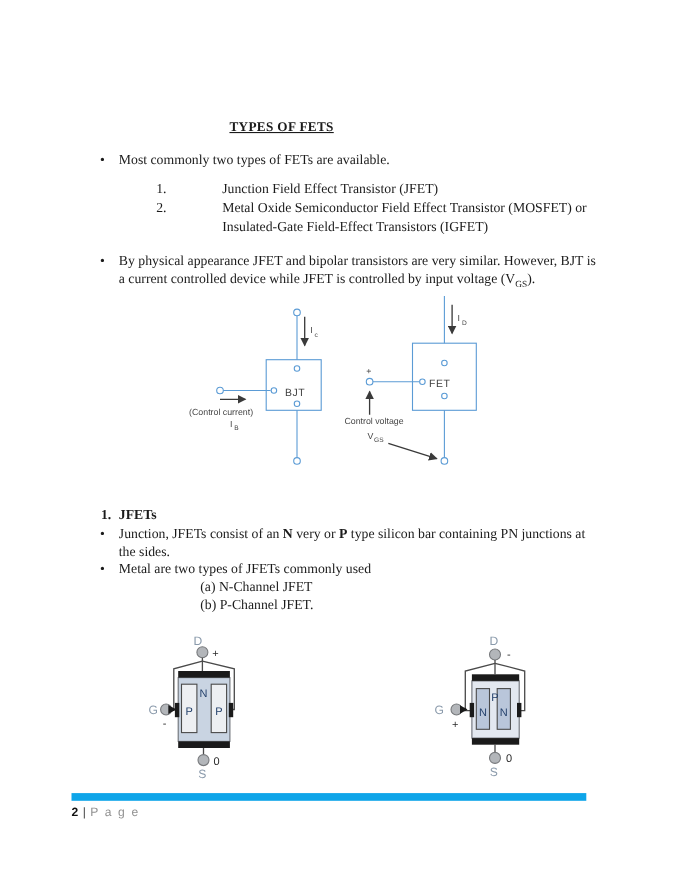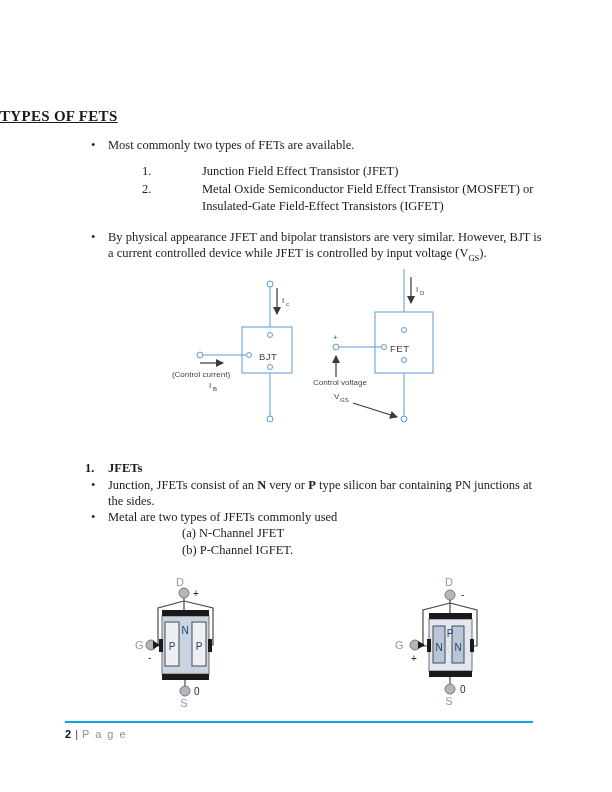--- a/index.html
+++ b/index.html
@@ -2,39 +2,39 @@
 <html><head>
 <meta charset="utf-8">
 <style>
   html,body { margin:0; padding:0; background:#ffffff; }
   .page {
     position:relative; width:612px; height:792px; background:#ffffff;
     font-family:"Liberation Serif", serif; color:#1b1b1b; overflow:hidden;
   }
   .abs { position:absolute; }
   .doc-title {
-    top:108px; left:0; width:512px; text-align:left;
-    font-weight:bold; font-size:15px; letter-spacing:0.3px;
+    top:108px; left:0; width:512px; text-align:center;
+    font-weight:bold; font-size:12px; letter-spacing:0.3px;
     text-decoration:underline;
   }
   .bullet-row { font-size:12.5px; line-height:16px; }
   .bullet-row .dot { position:absolute; left:0; top:0; }
   .bullet-row .txt { display:block; margin-left:17px;font-family:Liberation Serif, serif; }
   .numlist { font-size:12.5px; line-height:17px; }
   .numlist .row { display:flex; margin-bottom:1px; }
   .numlist .num { width:18px; flex:0 0 18px; }
   .numlist .itxt { display:block; width:382px;margin-left:42px; }
   .sec-heading { font-size:12.5px; font-weight:bold; }
   .sec-heading .num { display:inline-block; width:23px; }
   .subitem { font-size:12.5px; line-height:17px; }
   sub.gs { font-size:8.5px; }
   b.inline { font-weight:bold; }
   .footer {
     left:65px; top:721px; width:468px;
-    border-top:2px solid #0ea5e9; padding-top:5px;
+    border-top:7px solid #0ea5e9; padding-top:5px;
     font-family:"Liberation Sans", sans-serif; font-size:11px;
   }
   .footer .pnum { font-weight:bold; color:#111; }
   .footer .pdiv { color:#444; margin:0 4px; }
   .footer .pword { color:#909090; letter-spacing:1.5px; }
   svg text { font-family:"Liberation Sans", sans-serif; }
   .d1-label { fill:#454545; font-size:8px; }
   .d1-sub { fill:#454545; font-size:6px; }
   .d1-big { fill:#3f3f3f; font-size:9.5px; letter-spacing:0.5px; }
   .j-term { fill:#8a9aab; font-size:11px; }
@@ -117,36 +117,36 @@
     </g>
     <text class="d1-label" x="261" y="26">I</text>
     <text class="d1-sub" x="265" y="29">D</text>
     <text class="d1-big" x="235" y="86">FET</text>
     <text class="d1-label" x="178" y="74">+</text>
     <text class="d1-label" x="185" y="119" text-anchor="middle">Control voltage</text>
     <text class="d1-label" x="179" y="133">V</text>
     <text class="d1-sub" x="185" y="136">GS</text>
   </svg>
 
-  <div class="abs sec-heading" style="top:461px; left:85px;">
+  <div class="abs sec-heading" style="top:461px; left:85px;text-align:center;">
     <span class="num">1.</span><span>JFETs</span>
   </div>
 
   <div class="abs bullet-row" style="top:477px; left:91px; width:458px;">
     <span class="dot">•</span>
     <span class="txt"><span>Junction, JFETs consist of an </span><b class="inline">N</b><span> very or </span><b class="inline">P</b><span> type silicon bar containing PN junctions at the sides.</span></span>
   </div>
 
   <div class="abs bullet-row" style="top:509px; left:91px; width:458px;">
     <span class="dot">•</span>
     <span class="txt">Metal are two types of JFETs commonly used</span>
   </div>
 
   <div class="abs subitem" style="top:525px; left:182px;">(a) N-Channel JFET</div>
-  <div class="abs subitem" style="top:542px; left:182px;">(b) P-Channel IGFET.</div>
+  <div class="abs subitem" style="top:542px; left:182px;">(b) P-Channel JFET.</div>
 
   <svg class="abs" style="top:572px; left:123px;" width="105" height="140" viewBox="0 0 105 140">
     <defs>
       <marker id="ahL" markerWidth="8" markerHeight="8" refX="6" refY="4" orient="auto" markerUnits="userSpaceOnUse">
         <path d="M0,0 L7,4 L0,8 Z" fill="#1a1a1a"></path>
       </marker>
     </defs>
     <g>
       <text class="j-term" x="57" y="14" text-anchor="middle">D</text>
       <circle cx="61" cy="21" r="5" fill="#b3b6ba" stroke="#77797c"></circle>

